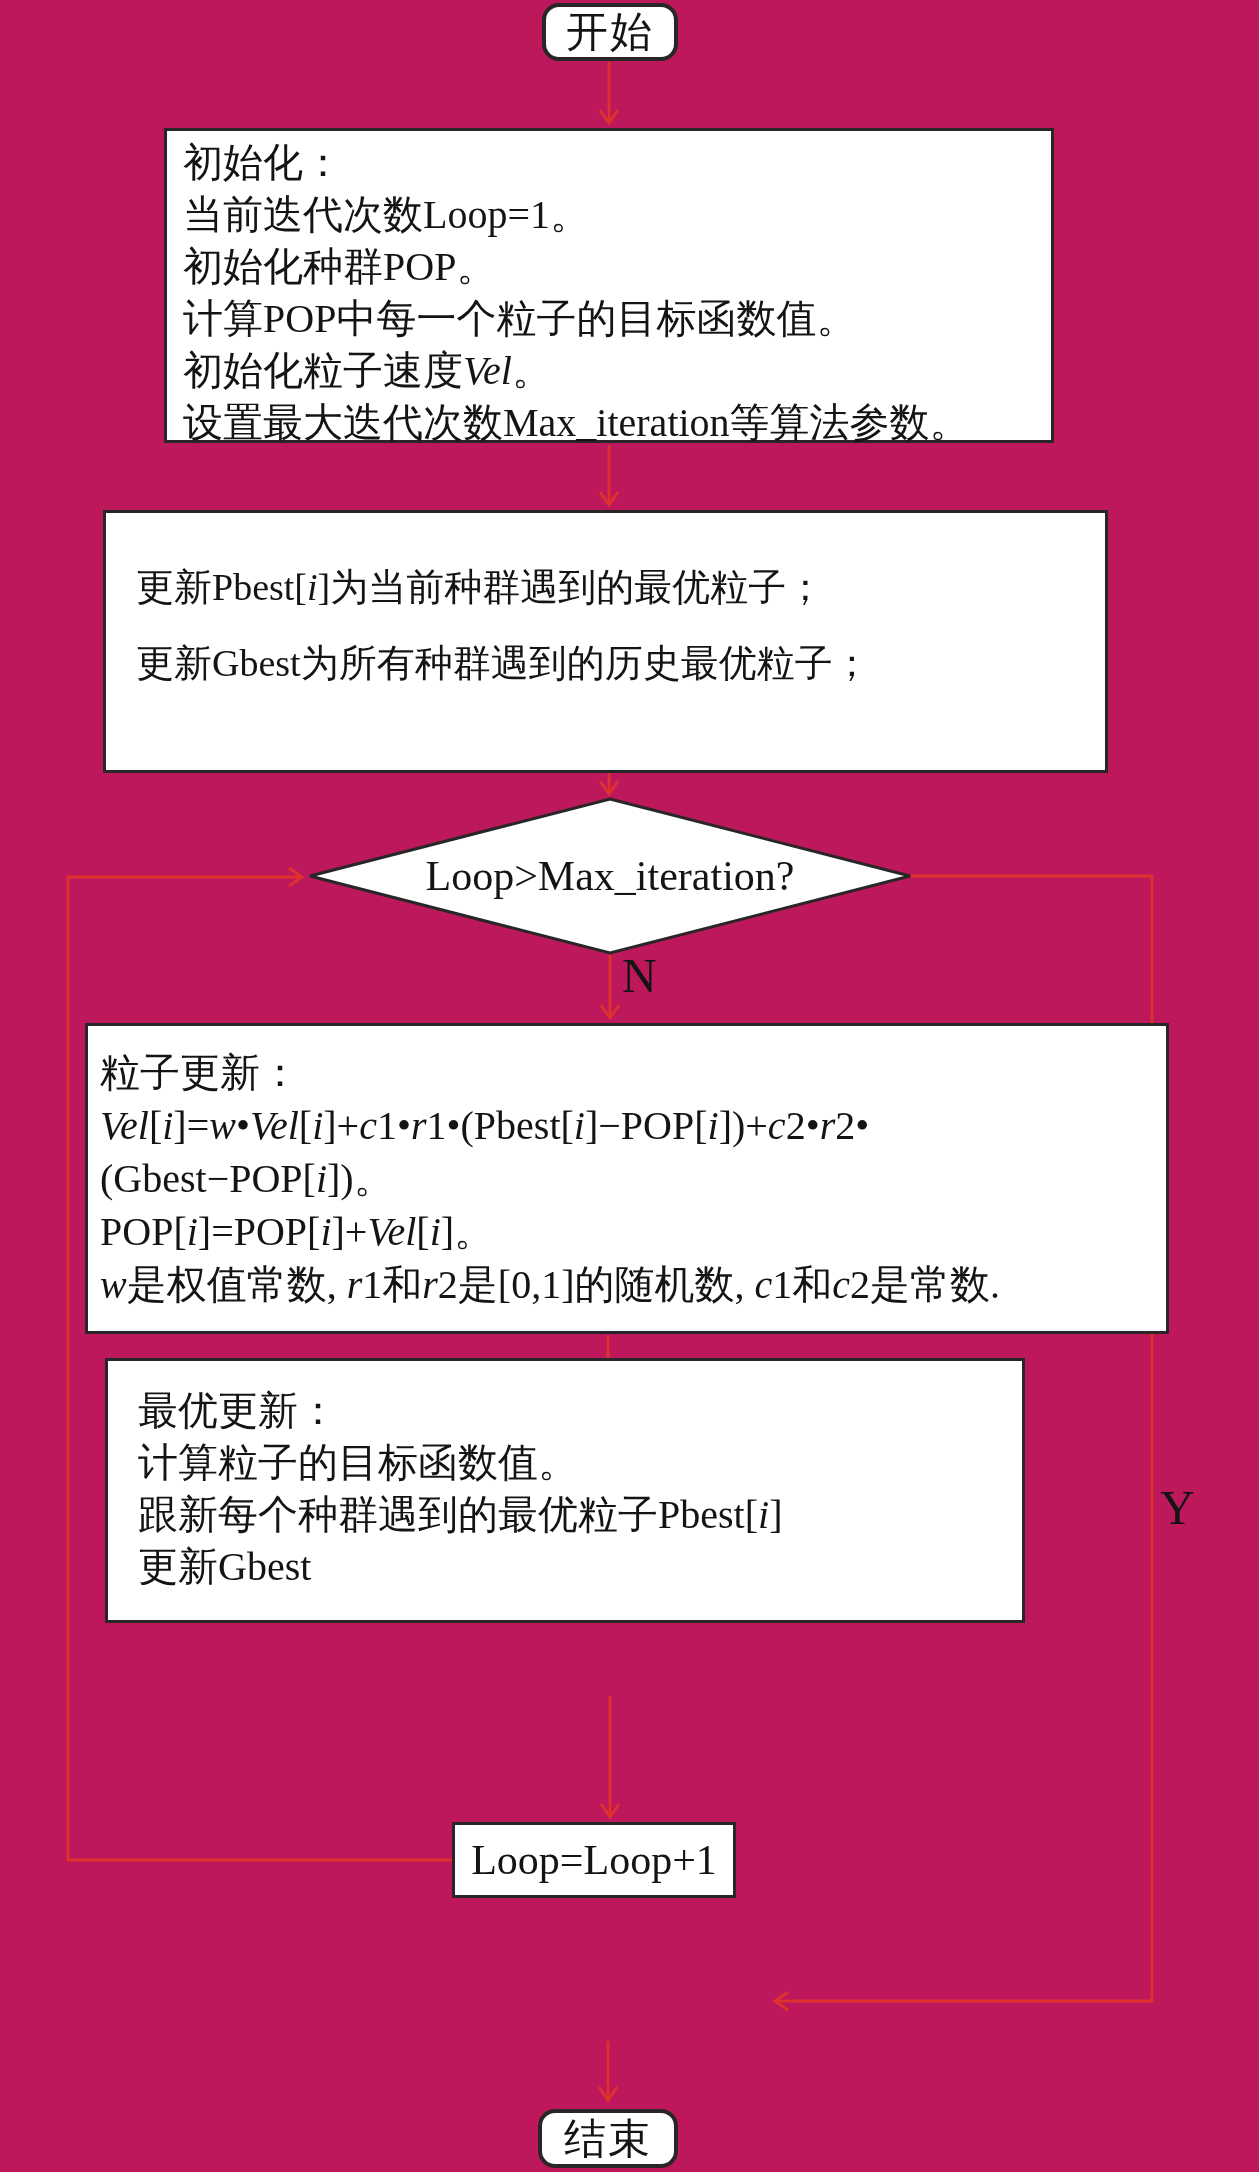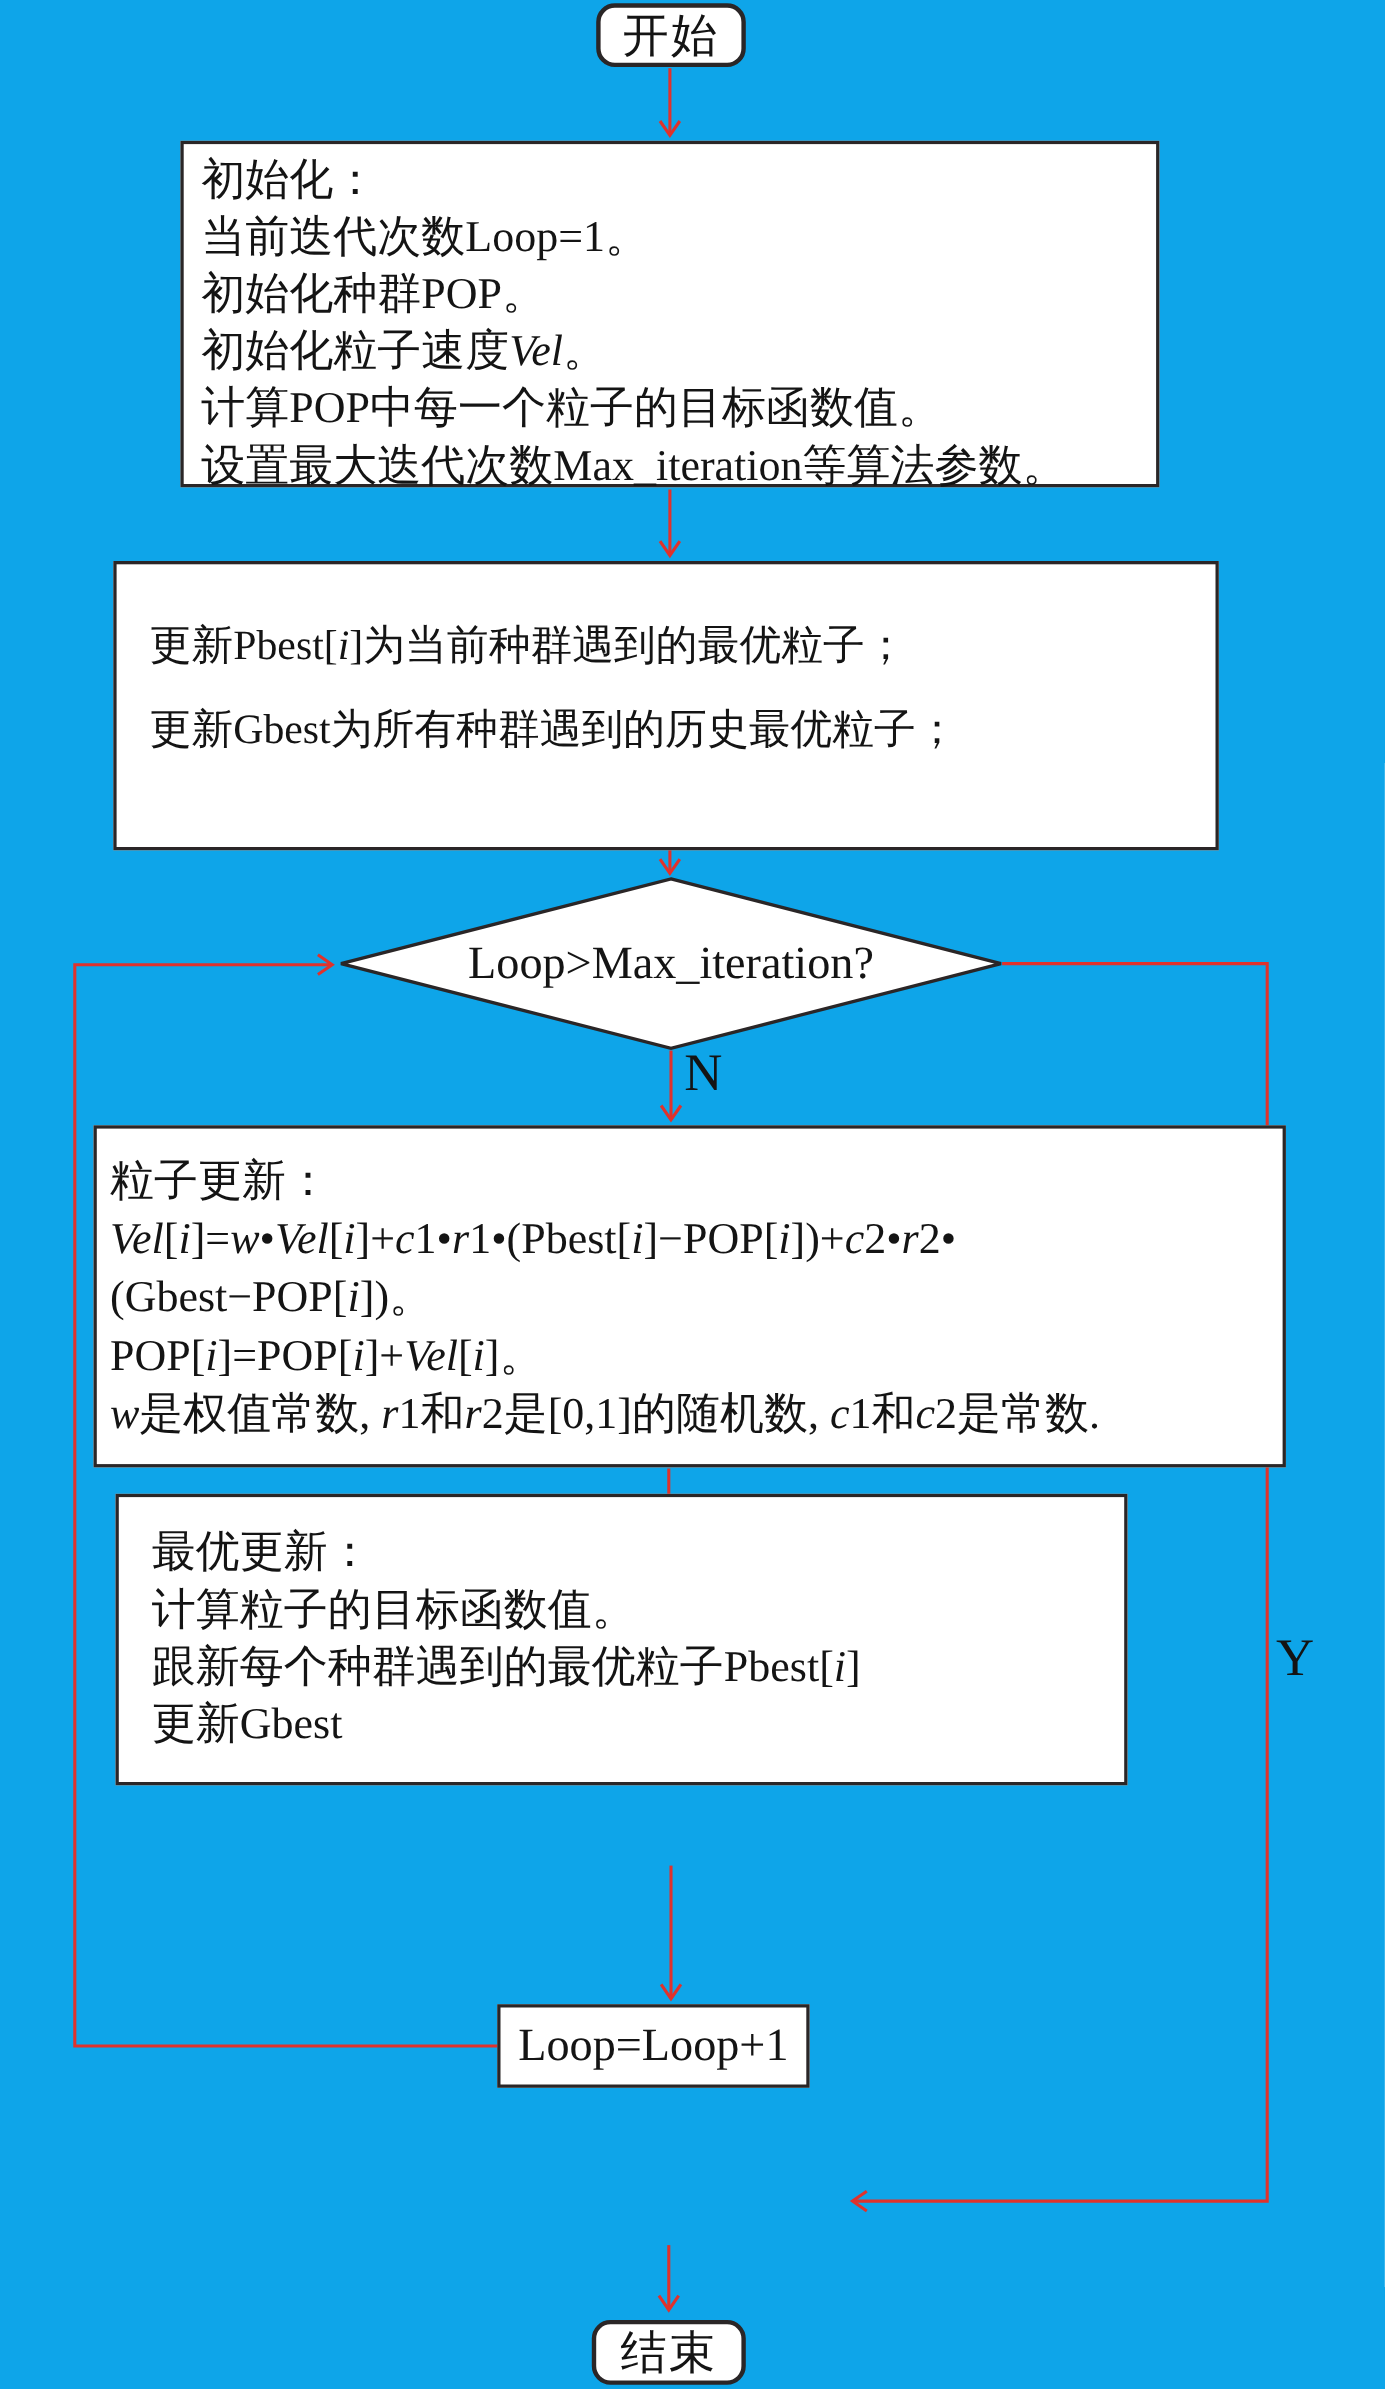--- a/index.html
+++ b/index.html
@@ -1,17 +1,17 @@
 <!DOCTYPE html>
 <html><head>
 <meta charset="utf-8">
 <style>
   html,body{margin:0;padding:0;background:#ffffff;}
   #canvas{
-    position:relative;width:1259px;height:2172px;background:#0ea5e9;overflow:hidden;
+    position:relative;width:1259px;height:2172px;background:#be185d;overflow:hidden;
     font-family:"Liberation Serif","DejaVu Serif",serif;color:#141414;
   }
   svg.wires{position:absolute;left:0;top:0;z-index:1;}
   .node{
     position:absolute;box-sizing:border-box;background:#ffffff;
     border:3px solid #2a2627;z-index:2;
   }
   .terminal{
     border-width:4px;border-radius:17px;
     display:flex;align-items:center;justify-content:center;
@@ -62,22 +62,22 @@
   </svg>
 
   <div class="node terminal node-start">
     <span>开始</span>
   </div>
 
   <div class="node textbox box-init">
     <div class="line">初始化：</div>
     <div class="line">当前迭代次数Loop=1。</div>
     <div class="line">初始化种群POP。</div>
+    <div class="line">计算POP中每一个粒子的目标函数值。</div>
     <div class="line">初始化粒子速度<i>Vel</i>。</div>
-    <div class="line">计算POP中每一个粒子的目标函数值。</div>
     <div class="line">设置最大迭代次数Max_iteration等算法参数。</div>
   </div>
 
   <div class="node textbox box-update">
     <div class="line">更新Pbest[<i>i</i>]为当前种群遇到的最优粒子；</div>
     <div class="line">更新Gbest为所有种群遇到的历史最优粒子；</div>
   </div>
 
   <div class="diamond-label">Loop&gt;Max_iteration?</div>
   <div class="branch-label label-n">N</div>

